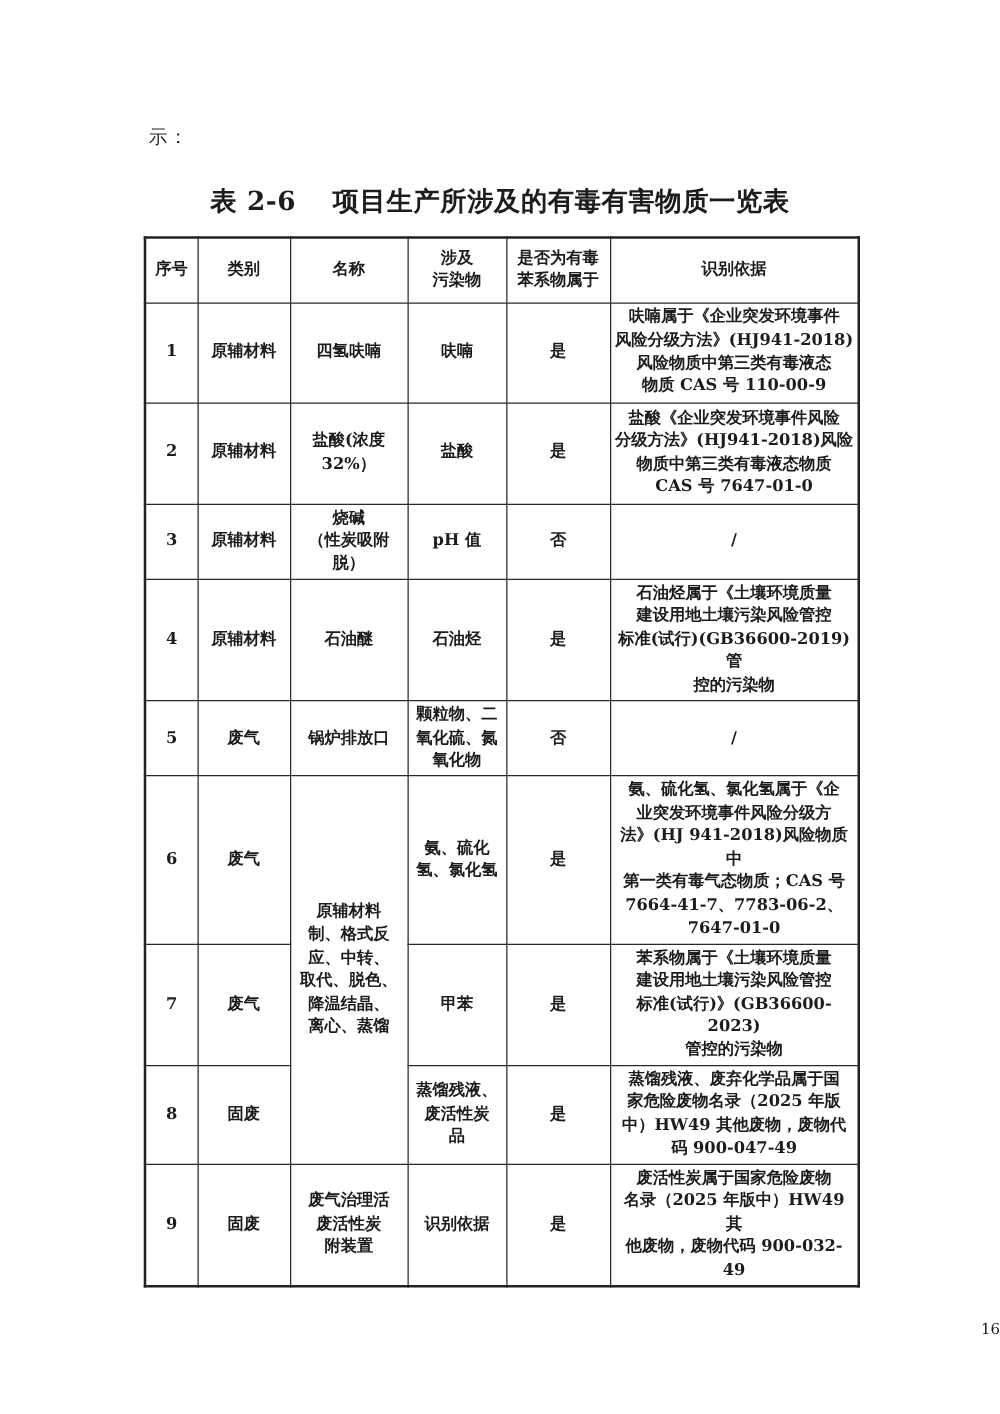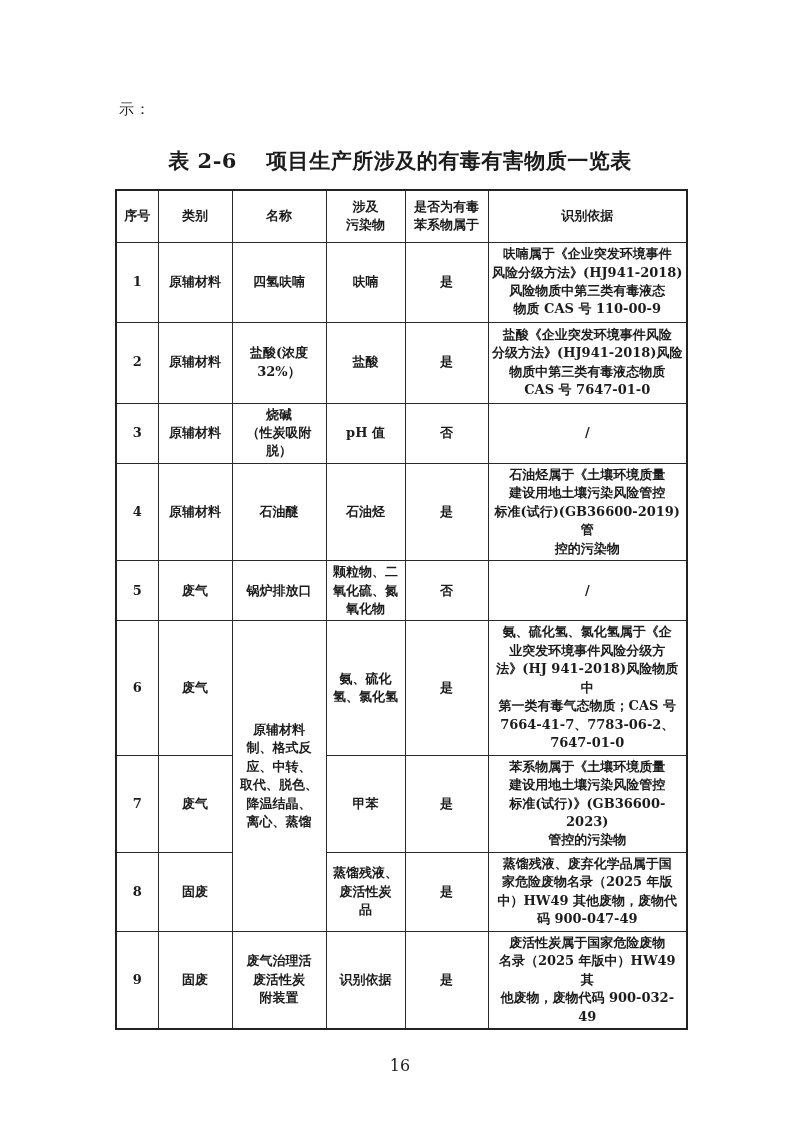--- a/index.html
+++ b/index.html
@@ -36,21 +36,21 @@
     vertical-align:middle;
     padding:2px 3px;
     white-space:pre-line;
     font-weight:bold;
     overflow:hidden;
   }
   table.main-table th{font-weight:bold;}
   table.main-table{border:2px solid #222;}
   .page-number{
     position:absolute;top:1056px;left:0;width:100%;
-    text-align:center;font-size:16px;
+    text-align:right;font-size:12px;
   }
 </style>
 </head>
 <body>
 
 <div class="page">
 
   <div class="leading-text">示：</div>
 
   <div class="table-title">表 2-6　 项目生产所涉及的有毒有害物质一览表</div>

